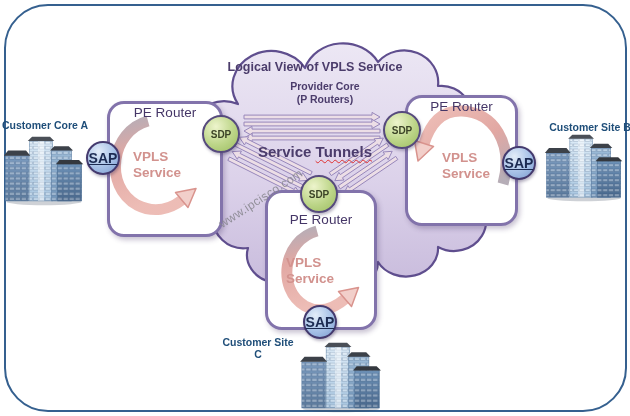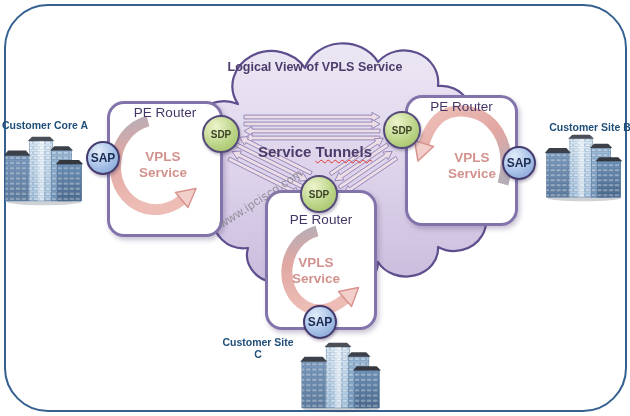--- a/index.html
+++ b/index.html
@@ -28,40 +28,40 @@
   #pe-box-left  {left:107px; top:101px; width:116px; height:136px;}
   #pe-box-right {left:405px; top:95px;  width:113px; height:131px;}
   #pe-box-bottom{left:265px; top:190px; width:112px; height:140px;}
   .pe-title{
     z-index:40; text-align:center; font-size:13.5px; font-weight:normal; color:#453667;
   }
   #pe-title-left  {left:107px; top:105px; width:116px;}
   #pe-title-right {left:405px; top:99px;  width:113px;}
   #pe-title-bottom{left:265px; top:212px; width:112px;}
   .vpls-label{
-    z-index:40; text-align:center; font-size:13.5px; font-weight:bold;
-    color:#d2928e; line-height:16px;
+    z-index:40; font-size:13.5px; font-weight:bold;
+    color:#d2928e; line-height:16px;padding-left:15px;
   }
   #vpls-left  {left:118px; top:149px; width:90px;}
   #vpls-right {left:427px; top:150px; width:90px;}
   #vpls-bottom{left:271px; top:255px; width:90px;}
   
   .node{
     z-index:50; border-radius:50%; display:flex; align-items:center; justify-content:center;
     font-weight:bold; box-sizing:border-box;
   }
   .sdp{
     width:38px; height:38px; font-size:10px; color:#3c4427;
     background:radial-gradient(circle at 35% 28%, #edf4cc, #bcd588 55%, #9cbd60);
     border:2px solid #564a7d; box-shadow:1px 2px 3px rgba(60,50,90,0.35);
   }
   .sap{
-    width:34px; height:34px; font-size:12px; color:#1c2b52;
+    width:34px; height:34px; font-size:14px; color:#1c2b52;
     background:radial-gradient(circle at 35% 28%, #e3edf9, #a9c3e8 52%, #7b9cd0);
-    border:2px solid #443a6e; box-shadow:1px 2px 3px rgba(60,50,90,0.35);
+    border:2px solid #443a6e; box-shadow:1px 2px 3px rgba(60,50,90,0.35);text-decoration:underline;
   }
   #sdp-left  {left:202px; top:115px;}
   #sdp-right {left:383px; top:111px;}
   #sdp-bottom{left:300px; top:175px;}
   #sap-left  {left:86px;  top:141px;}
   #sap-right {left:502px; top:146px;}
   #sap-bottom{left:303px; top:305px;}
   
   #provider-core-label{
     left:255px; top:80px; width:140px; text-align:center; z-index:15;
@@ -175,20 +175,24 @@
         <polygon points="395.7,156.4 349.3,187.9 347.8,185.6 343.7,193.9 352.9,193.2 351.4,191.0 397.8,159.5" fill="#ecdee6" stroke="#9787bb" stroke-width="1" stroke-linejoin="round"></polygon>
         <polygon points="340.3,188.9 386.7,157.4 388.2,159.6 392.2,151.3 383.0,152.0 384.6,154.2 338.2,185.7" fill="#ecdee6" stroke="#9787bb" stroke-width="1" stroke-linejoin="round"></polygon>
         <polygon points="386.7,143.1 340.3,174.6 338.8,172.4 334.8,180.7 344.0,180.0 342.4,177.8 388.8,146.3" fill="#ecdee6" stroke="#9787bb" stroke-width="1" stroke-linejoin="round"></polygon>
         <polygon points="331.3,175.6 377.7,144.1 379.2,146.4 383.3,138.1 374.1,138.8 375.6,141.0 329.2,172.5" fill="#ecdee6" stroke="#9787bb" stroke-width="1" stroke-linejoin="round"></polygon>
       </g>
   </svg>
 
   <div id="frame" class="abs"></div>
   <div id="title" class="abs">Logical View of VPLS Service</div>
 
+  <div id="provider-core-label" class="abs">
+    <div>Provider Core</div>
+    <div>(P Routers)</div>
+  </div>
   <div id="service-tunnels-label" class="abs">
     <span>Service</span>
     <span class="wavy">Tunnels</span>
   </div>
 
   <div id="watermark" class="abs">www.ipcisco.com</div>
 
   <div id="pe-box-left" class="abs pe-box"></div>
   <div id="pe-box-right" class="abs pe-box"></div>
   <div id="pe-box-bottom" class="abs pe-box"></div>

